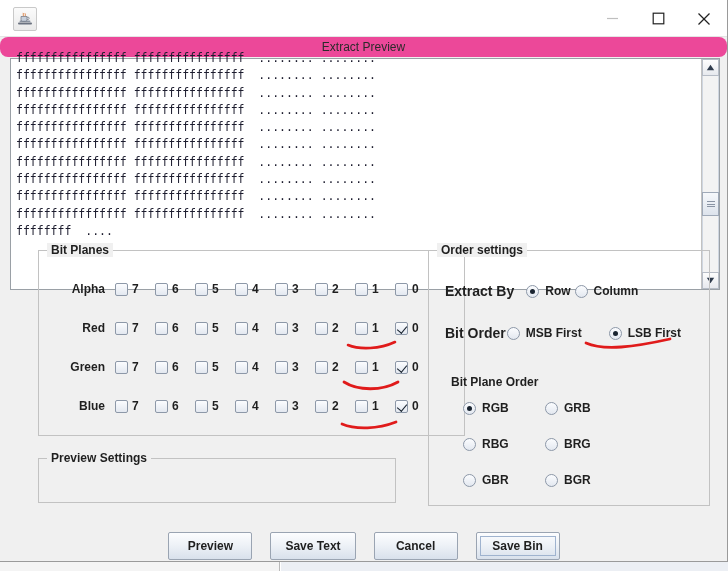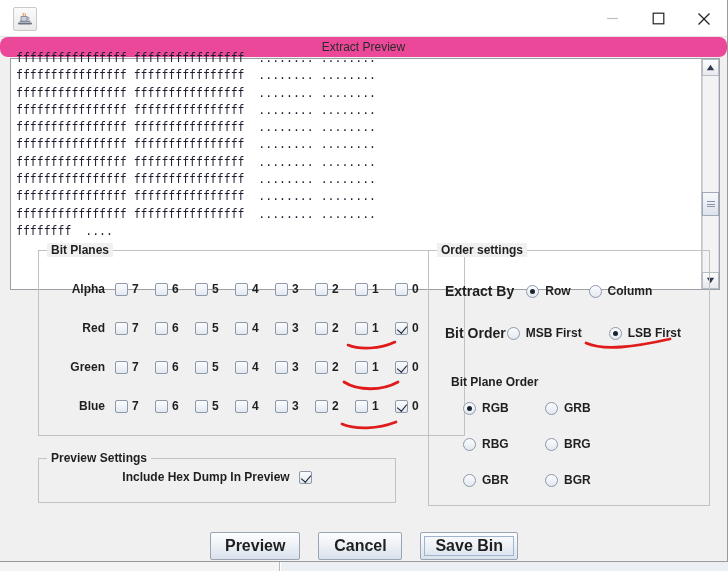--- a/index.html
+++ b/index.html
@@ -247,21 +247,21 @@
     position: absolute; left: 0; top: 532px; width: 728px;
     display: flex; justify-content: center; gap: 18px;
   }
   .btn {
     height: 28px;
     min-width: 84px;
     padding: 0 14px;
     background: linear-gradient(#fcfdff 0%, #eef2f7 45%, #d9e1ec 100%);
     border: 1px solid #9aa4b2;
     border-radius: 2px;
-    font-size: 16px;
+    font-size: 12px;
     font-weight: bold;
     color: #1f1f1f;
     display: flex; align-items: center; justify-content: center;
     cursor: default;
     position: relative;
   }
   .btn.focused::after {
     content: "";
     position: absolute; left: 3px; top: 3px; right: 3px; bottom: 3px;
     border: 1px solid #9fb3cf;
@@ -494,21 +494,21 @@
             </div>
           </div>
         </div>
     </div>
 
     <div class="group" id="order-settings">
       <span class="legend">Order settings</span>
 
       <div class="os-row" style="left:16px; top:32px;">
         <span class="os-lead" style="margin-right:12px;">Extract By</span>
-        <div id="extract-by-options" style="display:flex; gap:18px;">
+        <div id="extract-by-options" style="display:flex; gap:4px;">
             <div class="rwrap">
               <span class="radio selected"></span>
               <span class="rlabel">Row</span>
             </div>
             <div class="rwrap">
               <span class="radio"></span>
               <span class="rlabel">Column</span>
             </div>
           </div>
       </div>
@@ -551,28 +551,25 @@
           </div>
           <div class="rwrap">
             <span class="radio"></span>
             <span class="rlabel">BGR</span>
           </div>
         </div>
     </div>
 
     <div class="group" id="preview-settings">
       <span class="legend">Preview Settings</span>
-      <div class="ps-row">
-        <span class="ps-label">Include Hex Dump In Preview</span>
-        <span class="chk checked" id="hexdump-chk"></span>
-      </div>
     </div>
 
     <div class="buttons" id="button-bar">
         <div class="btn">Preview</div>
+        <div class="btn">Save Text</div>
         <div class="btn">Cancel</div>
         <div class="btn focused">Save Bin</div>
       </div>
 
   </div>
 
   <div class="annot" style="left:346px; top:339px;">
     <svg width="52" height="12" viewBox="0 0 52 12">
       <path d="M2,6 C14,11 34,10 49,3" stroke="#e01b1b" stroke-width="2.6" fill="none" stroke-linecap="round"></path>
     </svg>

